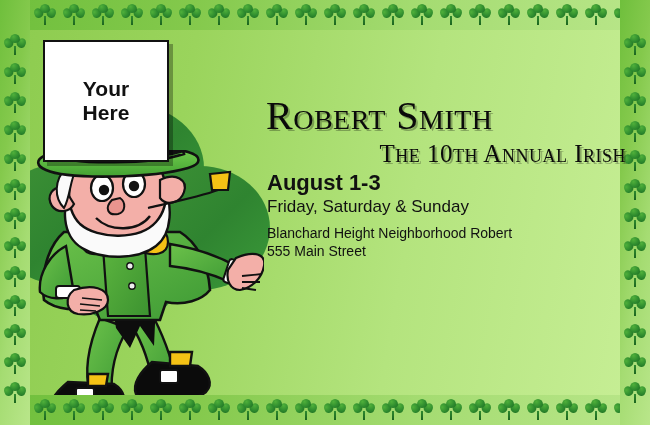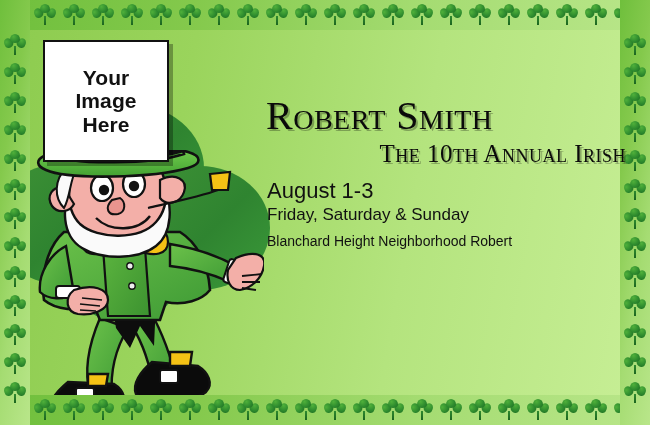--- a/index.html
+++ b/index.html
@@ -61,21 +61,21 @@
     font-weight:normal;color:#0a0a0a;
     font-variant:small-caps;
     text-shadow:2px 2px 0 rgba(0,0,0,.28);
     letter-spacing:.5px;line-height:1.02;white-space:nowrap;
   }
   #name{font-size:40px;margin:0 0 4px 0;}
   #role{font-size:20px;color:#111;margin:0 0 22px 1px;letter-spacing:.2px;}
   #presented{font-size:16px;color:#111;margin:0 0 6px 1px;}
   .fest{font-size:25px;margin:0;text-align:right;}
   #fest2{margin-top:1px;}
-  #dates{font-size:22px;color:#111;margin:12px 0 1px 1px;}
+  #dates{font-size:22px;color:#111;margin:4px 0 1px 1px;font-weight:bold;}
   #days{font-size:17px;color:#111;margin:0 0 8px 1px;}
   .venue{font-size:14px;color:#111;margin:0 0 2px 1px;}
 </style>
 </head>
 <body>
 
 <div id="ticket">
 
   <div id="bigsham">
     <div class="lobe lb-left"></div>
@@ -166,30 +166,30 @@
 
       <g stroke="#111" stroke-width="2.2">
         <path d="M144 58 C170 52 198 46 214 40" fill="none"></path>
         <path d="M206 24 L226 22 L224 40 L208 40 Z" fill="#F5C215"></path>
       </g>
     </svg>
   </div>
 
   <div id="imgbox">
     <span>Your</span>
-    <span>Image</span>
     <span>Here</span>
   </div>
 
   <div id="txt">
     <div id="name" class="deco">Robert Smith</div>
     <div id="fest1" class="deco fest">The 10th Annual Irish</div>
     <div id="dates">August 1-3</div>
     <div id="days">Friday, Saturday &amp; Sunday</div>
     <div class="venue">Blanchard Height Neighborhood Robert</div>
+    <div class="venue">555 Main Street</div>
   </div>
 
   <div class="border-band top">
       <div class="band-bg"></div>
       <div class="band-inner" id="bt">
         <div class="sham" style="left: 5px; top: 4px;">
           <i class="l1"></i>
           <i class="l2"></i>
           <i class="l3"></i>
           <i class="st"></i>

